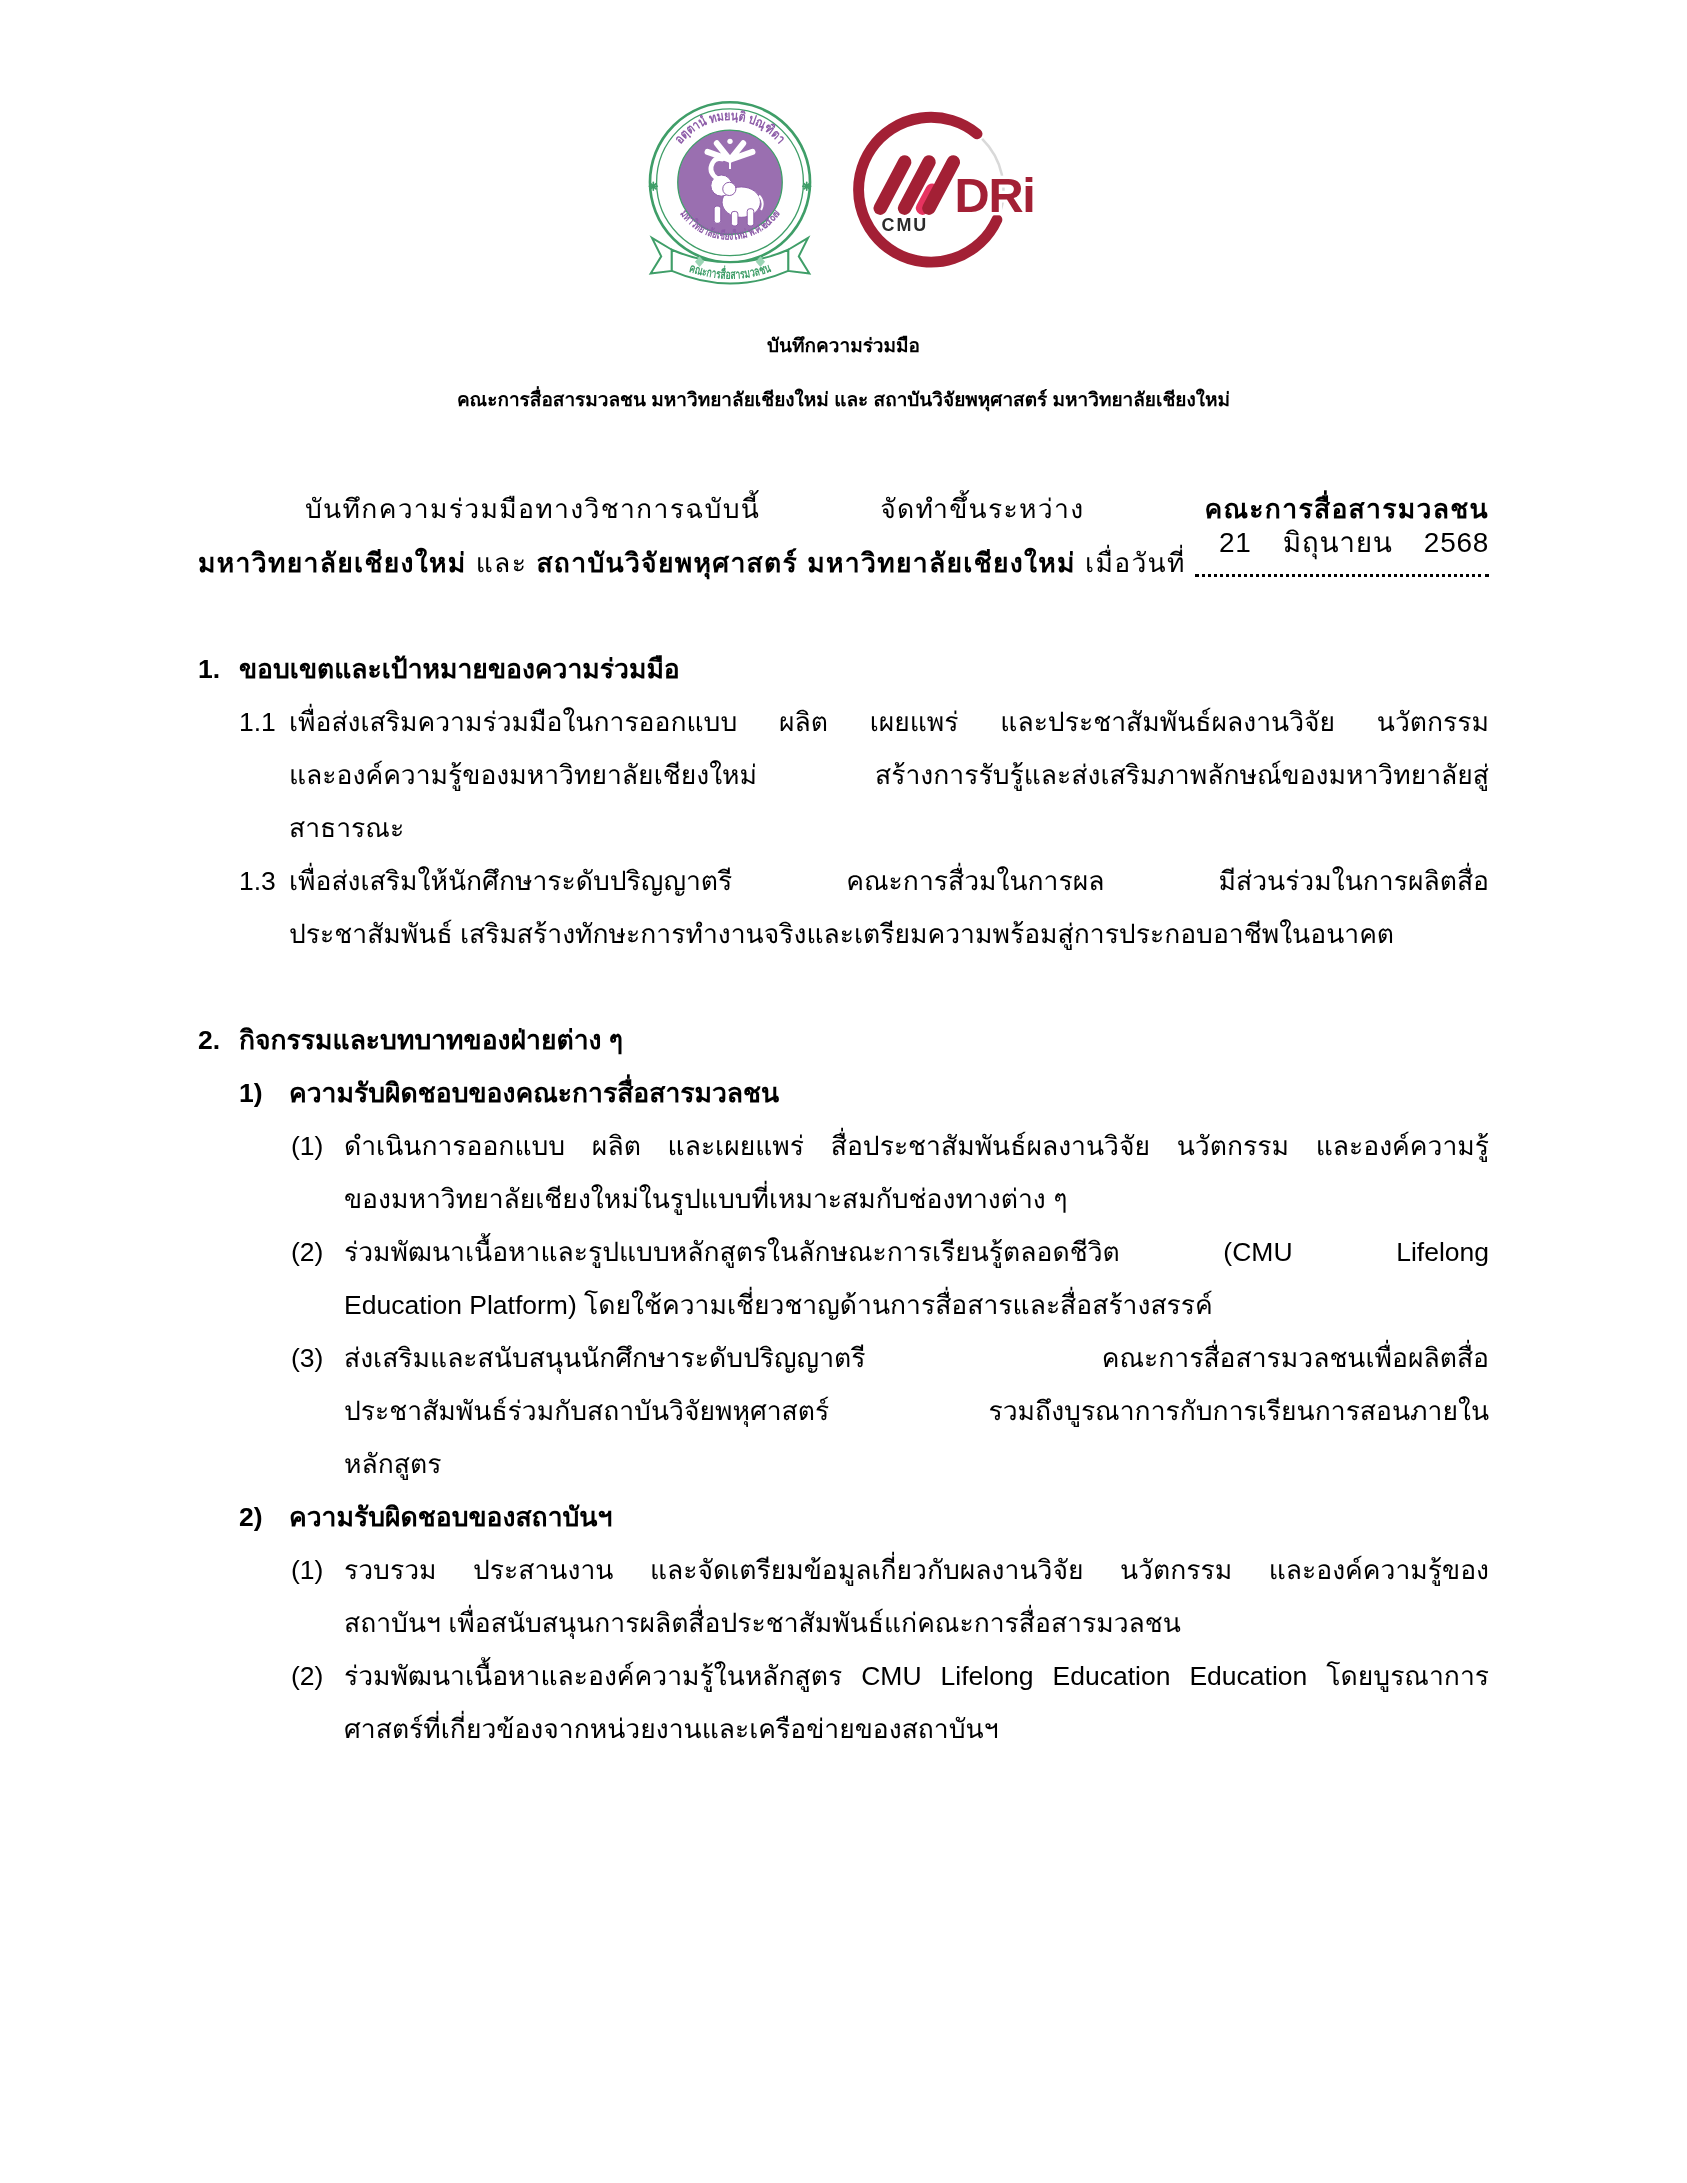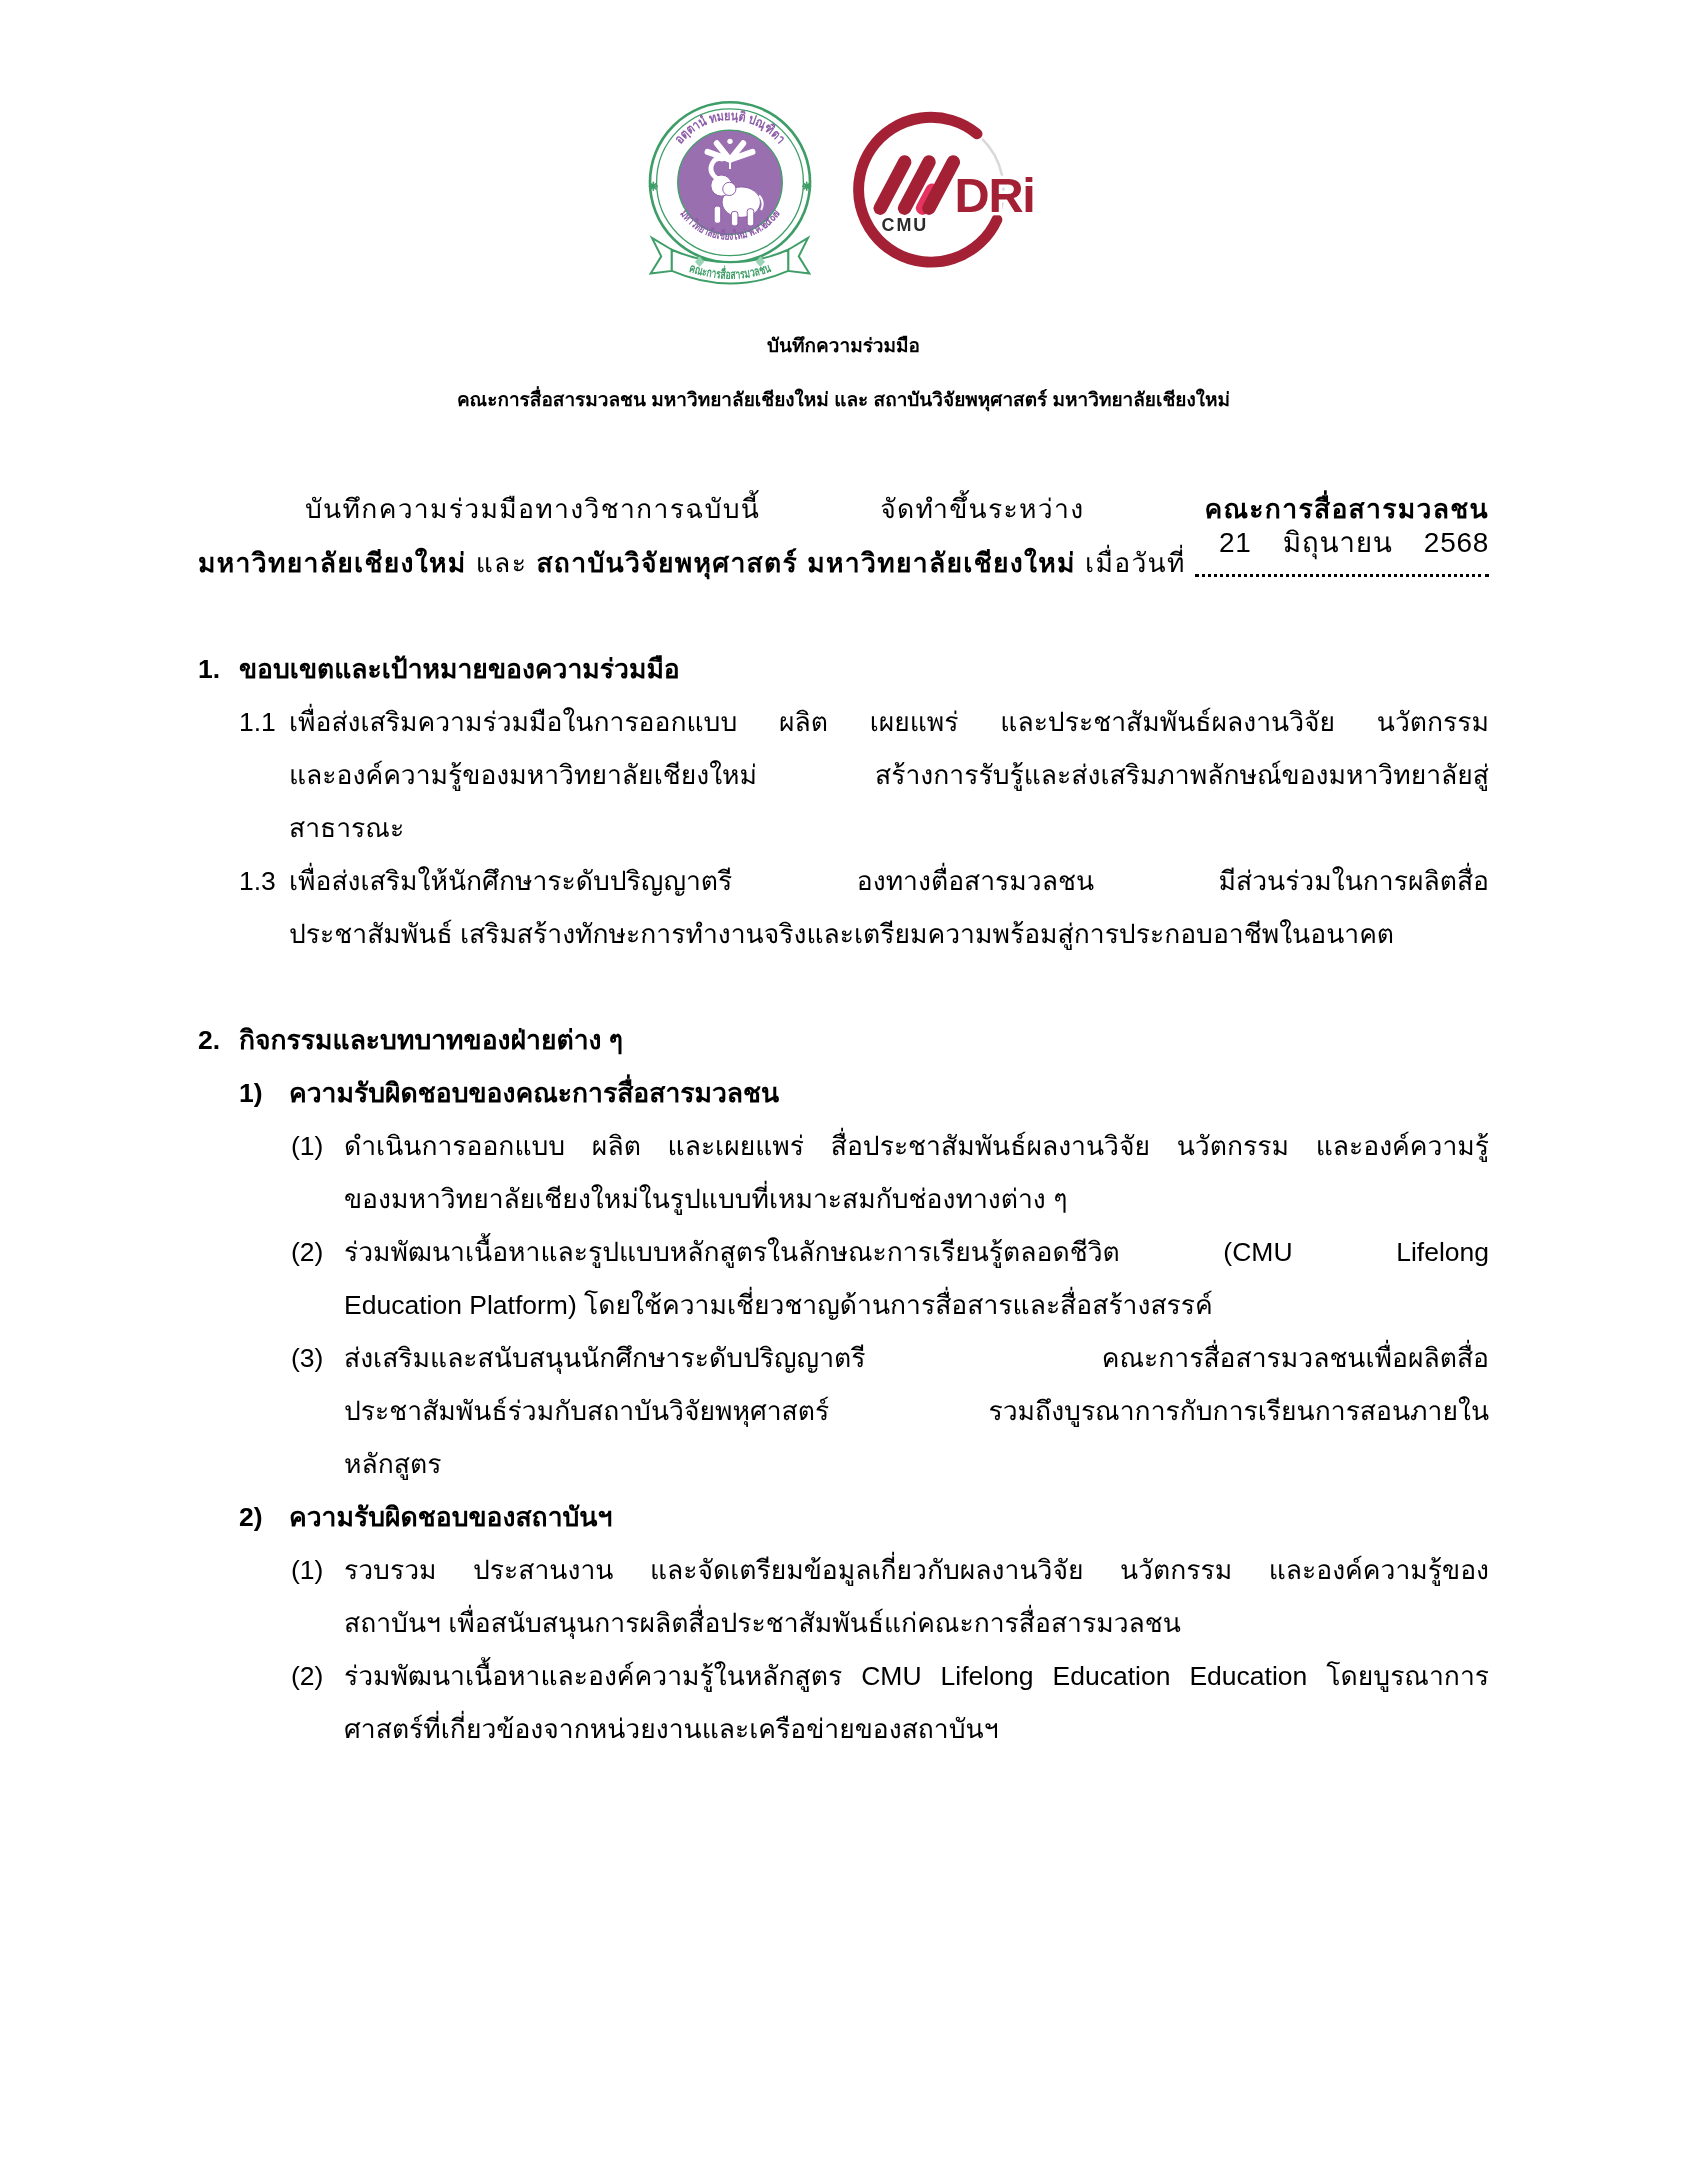--- a/index.html
+++ b/index.html
@@ -153,21 +153,21 @@
         <div class="line j">เพื่อส่งเสริมความร่วมมือในการออกแบบ ผลิต เผยแพร่ และประชาสัมพันธ์ผลงานวิจัย นวัตกรรม</div>
         <div class="line j">และองค์ความรู้ของมหาวิทยาลัยเชียงใหม่ สร้างการรับรู้และส่งเสริมภาพลักษณ์ของมหาวิทยาลัยสู่</div>
         <div class="line">สาธารณะ</div>
       </div>
     </div>
 
 
     <div class="row lvl2">
       <span class="num2">1.3</span>
       <div class="itxt">
-        <div class="line j">เพื่อส่งเสริมให้นักศึกษาระดับปริญญาตรี องทางตื่อสารมวลชน มีส่วนร่วมในการผลิตสื่อ</div>
+        <div class="line j">เพื่อส่งเสริมให้นักศึกษาระดับปริญญาตรี คณะการสื่วมในการผล มีส่วนร่วมในการผลิตสื่อ</div>
         <div class="line">ประชาสัมพันธ์ เสริมสร้างทักษะการทำงานจริงและเตรียมความพร้อมสู่การประกอบอาชีพในอนาคต</div>
       </div>
     </div>
 
     <div class="gap"></div>
 
     <div class="row">
       <span class="num1 b">2.</span>
       <div class="b">กิจกรรมและบทบาทของฝ่ายต่าง ๆ</div>
     </div>

